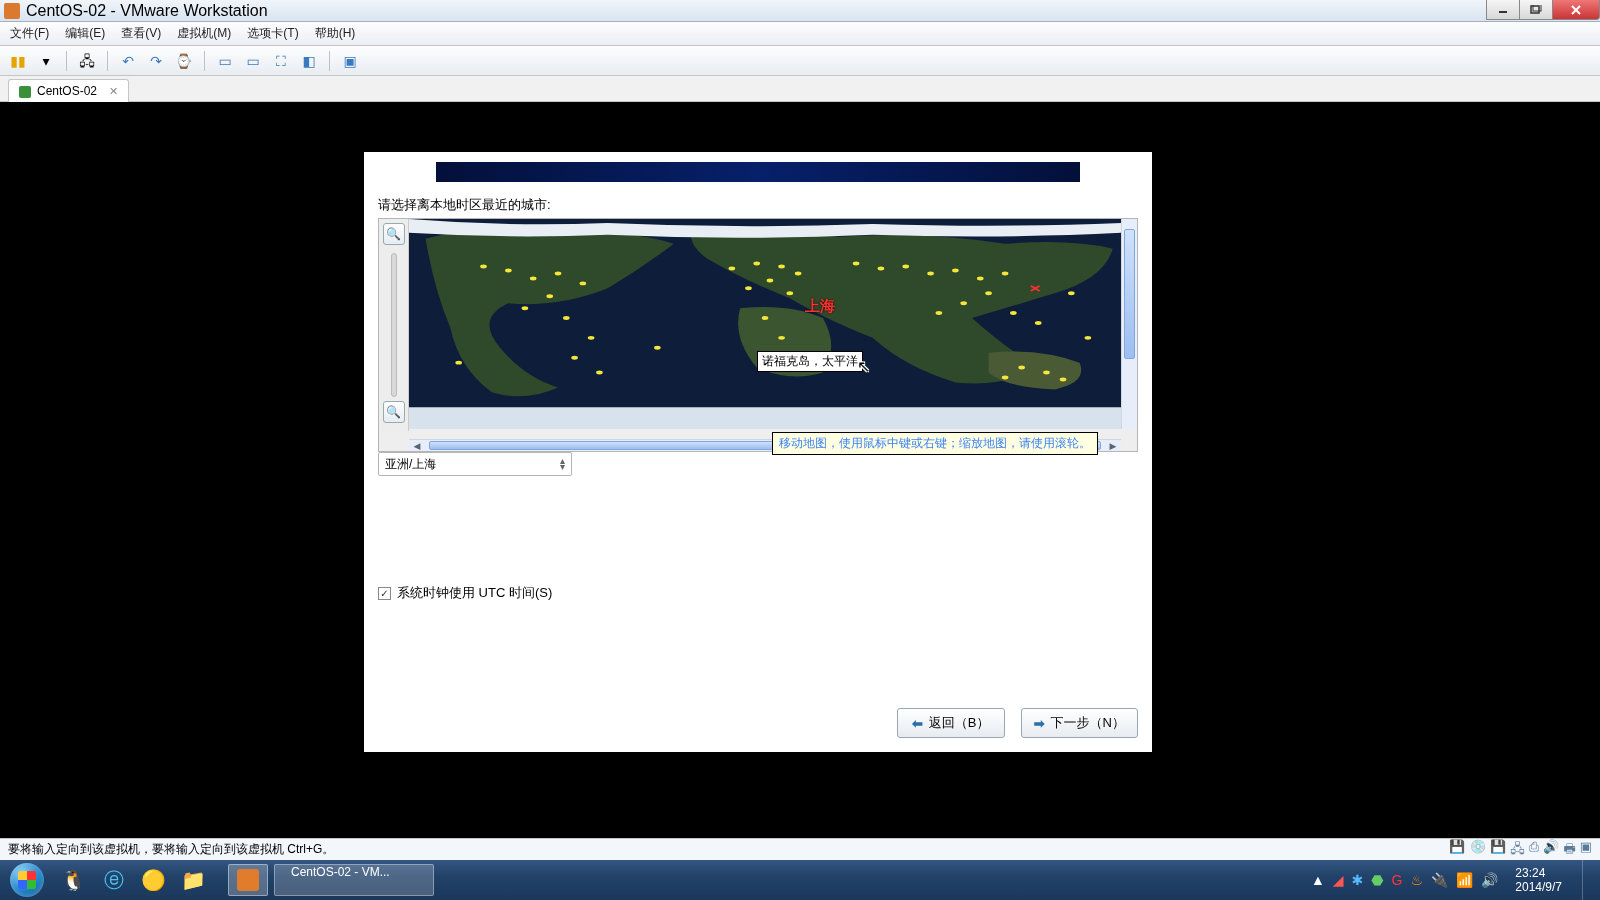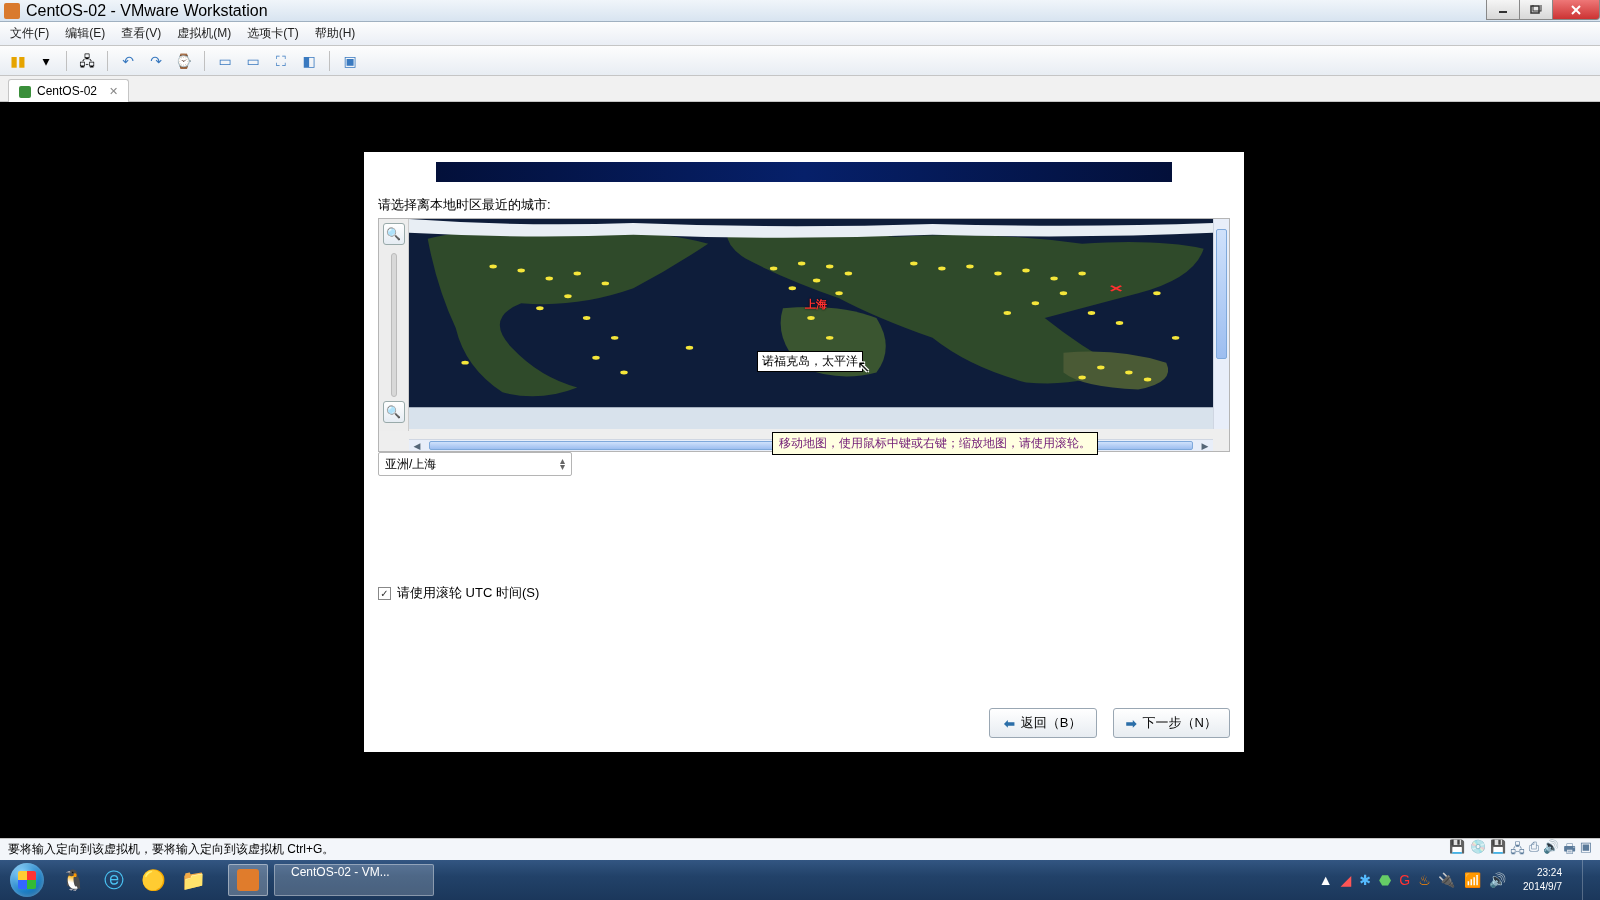--- a/index.html
+++ b/index.html
@@ -28,40 +28,40 @@
     
     .tabbar { height: 26px; background: #f1f1f1; display: flex; align-items: flex-end; padding: 0 8px; border-bottom: 1px solid #c5c5c5; }
     .tab { background: #fff; border: 1px solid #c5c5c5; border-bottom: none; padding: 4px 10px; border-radius: 3px 3px 0 0; display: flex; align-items: flex-end; gap: 6px; position: relative; top: 1px; }
     .tab .dot { width: 12px; height: 12px; border-radius: 2px; background: #3a8f3a; display:inline-block; }
     .tab .x { color: #888; margin-left: 6px; font-size: 11px; }
     
     
     .content { position: relative; background: #000; height: calc(100% - 22px - 24px - 30px - 26px - 22px - 40px); }
     
     
-    .installer { position: absolute; left: 364px; top: 50px; width: 880px; height: 600px; background: #fff; }
+    .installer { position: absolute; left: 364px; top: 50px; width: 788px; height: 600px; background: #fff; }
     .installer-header { height: 20px; margin: 10px 72px 14px; background: linear-gradient(90deg,#03103a,#06206a,#03103a); }
     .prompt { margin: 0 14px 4px; font-size: 13px; color: #000; }
     
     .map-frame { margin: 0 14px; border: 1px solid #b5b5b5; background: #eee; position: relative; height: 234px; }
     .zoom-col { position: absolute; left: 0; top: 0; width: 30px; height: 212px; background: #ededed; border-right: 1px solid #ccc; display: flex; flex-direction: column; align-items: center; padding: 4px 0; }
     .zoom-btn { width: 22px; height: 22px; border: 1px solid #9aa; border-radius: 3px; background: linear-gradient(#fff,#e5ecf3); margin: 0 0 4px; display:flex;align-items:center;justify-content:center; color:#2b6ea8; font-weight:bold;}
     .zoom-track { flex: 1; width: 6px; background: #d8d8d8; border: 1px solid #bbb; border-radius: 3px; margin: 4px 0; }
     .map-img { position: absolute; left: 30px; top: 0; right: 16px; bottom: 22px; background: #0e1d3a; overflow: hidden; }
     .map-img svg { width: 100%; height: 100%; }
     .map-vscroll { position: absolute; right: 0; top: 0; width: 16px; bottom: 22px; background: #e8eef9; border-left: 1px solid #cfd6e2; }
     .map-vscroll .thumb { position: absolute; left: 2px; right: 2px; top: 10px; height: 130px; background: linear-gradient(#cfe1fb,#9dbef0); border: 1px solid #7fa9db; border-radius: 2px; }
     .map-hscroll { position: absolute; left: 30px; right: 16px; bottom: 0; height: 12px; background: #e8eef9; border-top: 1px solid #cfd6e2; }
     .map-hscroll .thumb { position: absolute; top: 1px; bottom: 1px; left: 20px; right: 20px; background: linear-gradient(#cfe1fb,#9dbef0); border: 1px solid #7fa9db; border-radius: 2px; }
     .map-hscroll .arrow { position:absolute; top:0; bottom:0; width:16px; display:flex;align-items:center;justify-content:center; color:#567; font-size:9px;}
     .map-hscroll .arrow.left{left:0;} .map-hscroll .arrow.right{right:0;}
     
-    .city-label { position: absolute; color: #ff3030; font-size: 11px; font-weight: bold; text-shadow: 0 0 2px #000; }
+    .city-label { position: absolute; color: #ff3030; font-size: 15px; font-weight: bold; text-shadow: 0 0 2px #000; }
     .tooltip { position: absolute; background: #fff; border: 1px solid #000; padding: 1px 4px; font-size: 12px; }
-    .hint-tooltip { position: absolute; background: #ffffe1; border: 1px solid #000; padding: 2px 6px; font-size: 12px; color:#701a75;}
+    .hint-tooltip { position: absolute; background: #ffffe1; border: 1px solid #000; padding: 2px 6px; font-size: 12px; color:#3b82f6;}
     .cursor-arrow { position: absolute; font-size: 16px; color: #000; text-shadow: -1px -1px 0 #fff,1px -1px 0 #fff,-1px 1px 0 #fff,1px 1px 0 #fff; pointer-events:none;}
     
     .city-desc { margin: 8px 14px 4px; font-size: 13px; color: #000; }
     .tz-select { margin: 0 14px; width: 194px; height: 24px; border: 1px solid #b5b5b5; background: #fff; display: flex; align-items: center; padding: 0 6px; justify-content: space-between; border-radius: 2px;}
     .tz-select .caret { font-size: 10px; color: #666; display:flex; flex-direction:column; line-height:6px;}
     
     .utc-check { margin: 108px 14px 0; display: flex; align-items: center; gap: 6px; font-size: 13px; }
     .utc-check .box { width: 13px; height: 13px; border: 1px solid #888; background: #fff; display:flex;align-items:center;justify-content:center; font-size:10px; color:#333;}
     
     .nav-buttons { position: absolute; right: 14px; bottom: 14px; display: flex; gap: 16px; }
@@ -75,21 +75,21 @@
     
     
     .taskbar { height: 40px; background: linear-gradient(#335682, #224269 40%, #1b375b); position: absolute; bottom: 0; left: 0; right: 0; display: flex; align-items: center; }
     .start-btn { width: 54px; height: 40px; display: flex; align-items: center; justify-content: center; }
     .start-orb { width: 34px; height: 34px; border-radius: 50%; background: radial-gradient(circle at 35% 30%, #8fd6ff, #1a7fc6 55%, #0a4e84); box-shadow: 0 0 6px rgba(255,255,255,.4) inset; position: relative;}
     .start-orb::after{content:"";position:absolute;left:8px;top:8px;width:18px;height:18px;background:conic-gradient(#f33 0 25%,#3b3 0 50%,#36f 0 75%,#fc3 0);border-radius:2px;transform:rotate(0deg);}  
     .pin { width: 40px; height: 32px; display: flex; align-items: center; justify-content: center; font-size: 20px; border-radius:2px;}
     .pin.active { background: rgba(255,255,255,.25); box-shadow: inset 0 0 0 1px rgba(255,255,255,.4);}
     .taskbar-item { height: 32px; min-width: 160px; background: rgba(255,255,255,.2); border: 1px solid rgba(255,255,255,.35); border-radius: 2px; display: flex; padding: 0 16px; gap: 6px; color: #fff; margin-left: 6px;}
     .tray { position: absolute; right: 0; top: 0; bottom: 0; display: flex; align-items: center; padding: 0 4px; gap: 8px; color: #fff; }
-    .tray .clock { text-align: right; font-size: 10px; line-height: 14px; padding: 0 8px; }
+    .tray .clock { text-align: left; font-size: 12px; line-height: 14px; padding: 0 8px; }
     .tray .tiny{font-size:14px;}
     .showdesk{width:14px;height:40px;border-left:1px solid rgba(255,255,255,.25);margin-left:4px;}
   </style>
 </head>
 <body>
 
 <div class="titlebar">
   <span class="app-icon"></span>
   <span class="title-text">CentOS-02 - VMware Workstation</span>
   <div class="win-controls">
@@ -257,21 +257,21 @@
     <div class="tz-select">
       <span>亚洲/上海</span>
       <span class="caret">
           <span>▴</span>
           <span>▾</span>
         </span>
     </div>
 
     <div class="utc-check">
       <span class="box">✓</span>
-      <span>请使用滚轮 UTC 时间(S)</span>
+      <span>系统时钟使用 UTC 时间(S)</span>
     </div>
 
     <div class="nav-buttons">
       <div class="nav-btn">
         <span class="ar">⬅</span>
         <span>返回（B）</span>
       </div>
       <div class="nav-btn">
         <span class="ar">➡</span>
         <span>下一步（N）</span>

